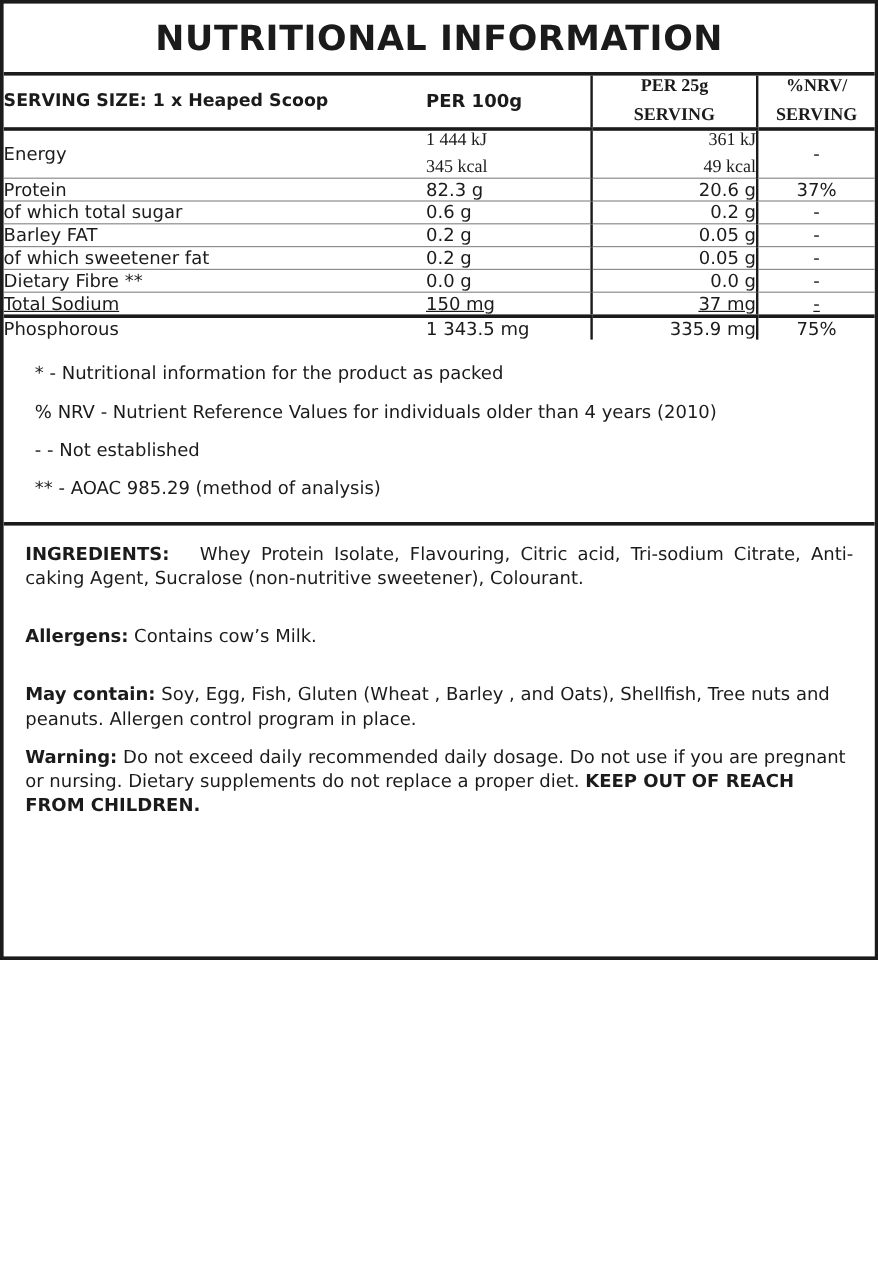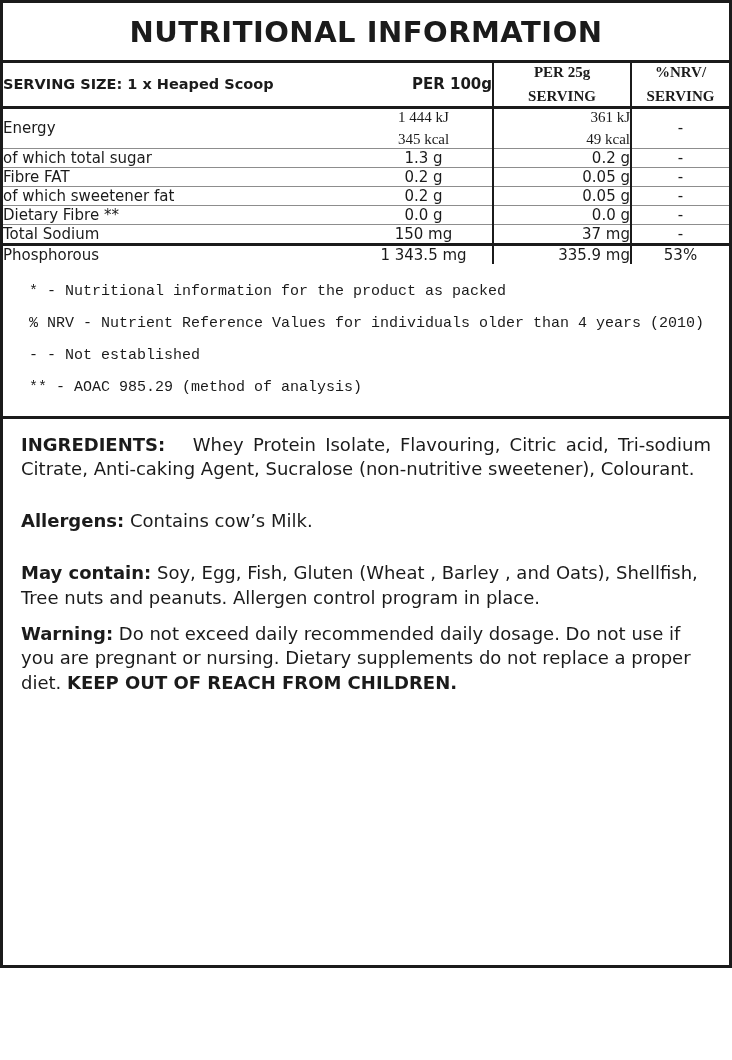--- a/index.html
+++ b/index.html
@@ -7,21 +7,21 @@
     padding: 0;
     background: #ffffff;
   }
   body {
     font-family: "DejaVu Sans", "Liberation Sans", sans-serif;
     color: #1b1b1b;
     -webkit-font-smoothing: antialiased;
   }
   .panel {
     width: 732px;
-    height: 968px;
+    height: 800px;
     box-sizing: border-box;
     border: 3px solid #1b1b1b;
     background: #ffffff;
     display: flex;
     flex-direction: column;
     overflow: hidden;
   }
 
   
   .title-bar {
@@ -56,21 +56,21 @@
     border-bottom: 3px solid #1b1b1b;
     padding: 10px 10px 10px 10px;
     box-sizing: border-box;
   }
   th.h-name {
     text-align: left;
     padding-left: 14px;
     font-size: 14.5px;
   }
   th.h-100 {
-    text-align: right;
+    text-align: left;
     padding-right: 14px;
   }
   th.h-25 {
     text-align: center;
     line-height: 1.25;
     border-left: 2px solid #1b1b1b;
   }
   th.h-nrv {
     text-align: center;
     line-height: 1.25;
@@ -82,51 +82,50 @@
     border-bottom: 1.5px solid #8d8d8d;
     padding: 10px 0;
     box-sizing: border-box;
   }
   tbody tr:last-child td { border-bottom: none; }
   td.c-name {
     text-align: left;
     padding-left: 14px;
   }
   td.c-100 {
-    text-align: center;
+    text-align: left;
     padding-right: 14px;
   }
   td.c-25 {
     text-align: right;
     border-left: 2px solid #1b1b1b;
   }
   td.c-nrv {
     text-align: center;
     border-left: 2px solid #1b1b1b;
   }
   .sub { display: block; font-family: Liberation Serif, serif; }
   .sub + .sub { margin-top: 5px; }
-  tr.thick-bottom td { border-bottom: 3px solid #1b1b1b; }
+  tr.thick-bottom td { border-bottom: 3px solid #1b1b1b; text-decoration: underline; }
 
   
   .notes {
     border-bottom: 3px solid #1b1b1b;
     padding: 12px 0 12px 0;
   }
   .notes .note {
     font-size: 15px;
     padding: 7px 18px 7px 26px;
     line-height: 1.2;
-    font-family: Liberation Mono, monospace;
   }
 
   
   .info {
     padding: 14px 18px 0 18px;
-    font-size: 18px;
+    font-size: 15px;
     line-height: 1.35;
   }
   .info p { margin: 0 0 12px 0; }
   .info .lead { font-weight: bold; }
   .ingredients-text { text-align: justify; }
   .block-tight { margin-bottom: 12px; }
   .block-tight .line { display: block; margin-top: 28px; }
   .strongline { font-weight: bold; }
   .store { margin-top: 2px; }
 </style>
@@ -166,31 +165,37 @@
           <span class="sub">1 444 kJ</span>
           <span class="sub">345 kcal</span>
         </td>
         <td class="c-25">
           <span class="sub">361 kJ</span>
           <span class="sub">49 kcal</span>
         </td>
         <td class="c-nrv">-</td>
       </tr>
 
+      <tr>
+        <td class="c-name">Protein</td>
+        <td class="c-100">82.3 g</td>
+        <td class="c-25">20.6 g</td>
+        <td class="c-nrv">37%</td>
+      </tr>
 
 
       <tr>
         <td class="c-name">of which total sugar</td>
-        <td class="c-100">1.3 g</td>
+        <td class="c-100">0.6 g</td>
         <td class="c-25">0.2 g</td>
         <td class="c-nrv">-</td>
       </tr>
 
       <tr>
-        <td class="c-name">Fibre FAT</td>
+        <td class="c-name">Barley FAT</td>
         <td class="c-100">0.2 g</td>
         <td class="c-25">0.05 g</td>
         <td class="c-nrv">-</td>
       </tr>
 
       <tr>
         <td class="c-name">of which sweetener fat</td>
         <td class="c-100">0.2 g</td>
         <td class="c-25">0.05 g</td>
         <td class="c-nrv">-</td>
@@ -207,21 +212,21 @@
         <td class="c-name">Total Sodium</td>
         <td class="c-100">150 mg</td>
         <td class="c-25">37 mg</td>
         <td class="c-nrv">-</td>
       </tr>
 
       <tr>
         <td class="c-name">Phosphorous</td>
         <td class="c-100">1 343.5 mg</td>
         <td class="c-25">335.9 mg</td>
-        <td class="c-nrv">53%</td>
+        <td class="c-nrv">75%</td>
       </tr>
 
     </tbody>
   </table>
 
   <div class="notes">
     <div class="note">* - Nutritional information for the product as packed</div>
     <div class="note">% NRV - Nutrient Reference Values for individuals older than 4 years (2010)</div>
     <div class="note">- - Not established</div>
     <div class="note">** - AOAC 985.29 (method of analysis)</div>

